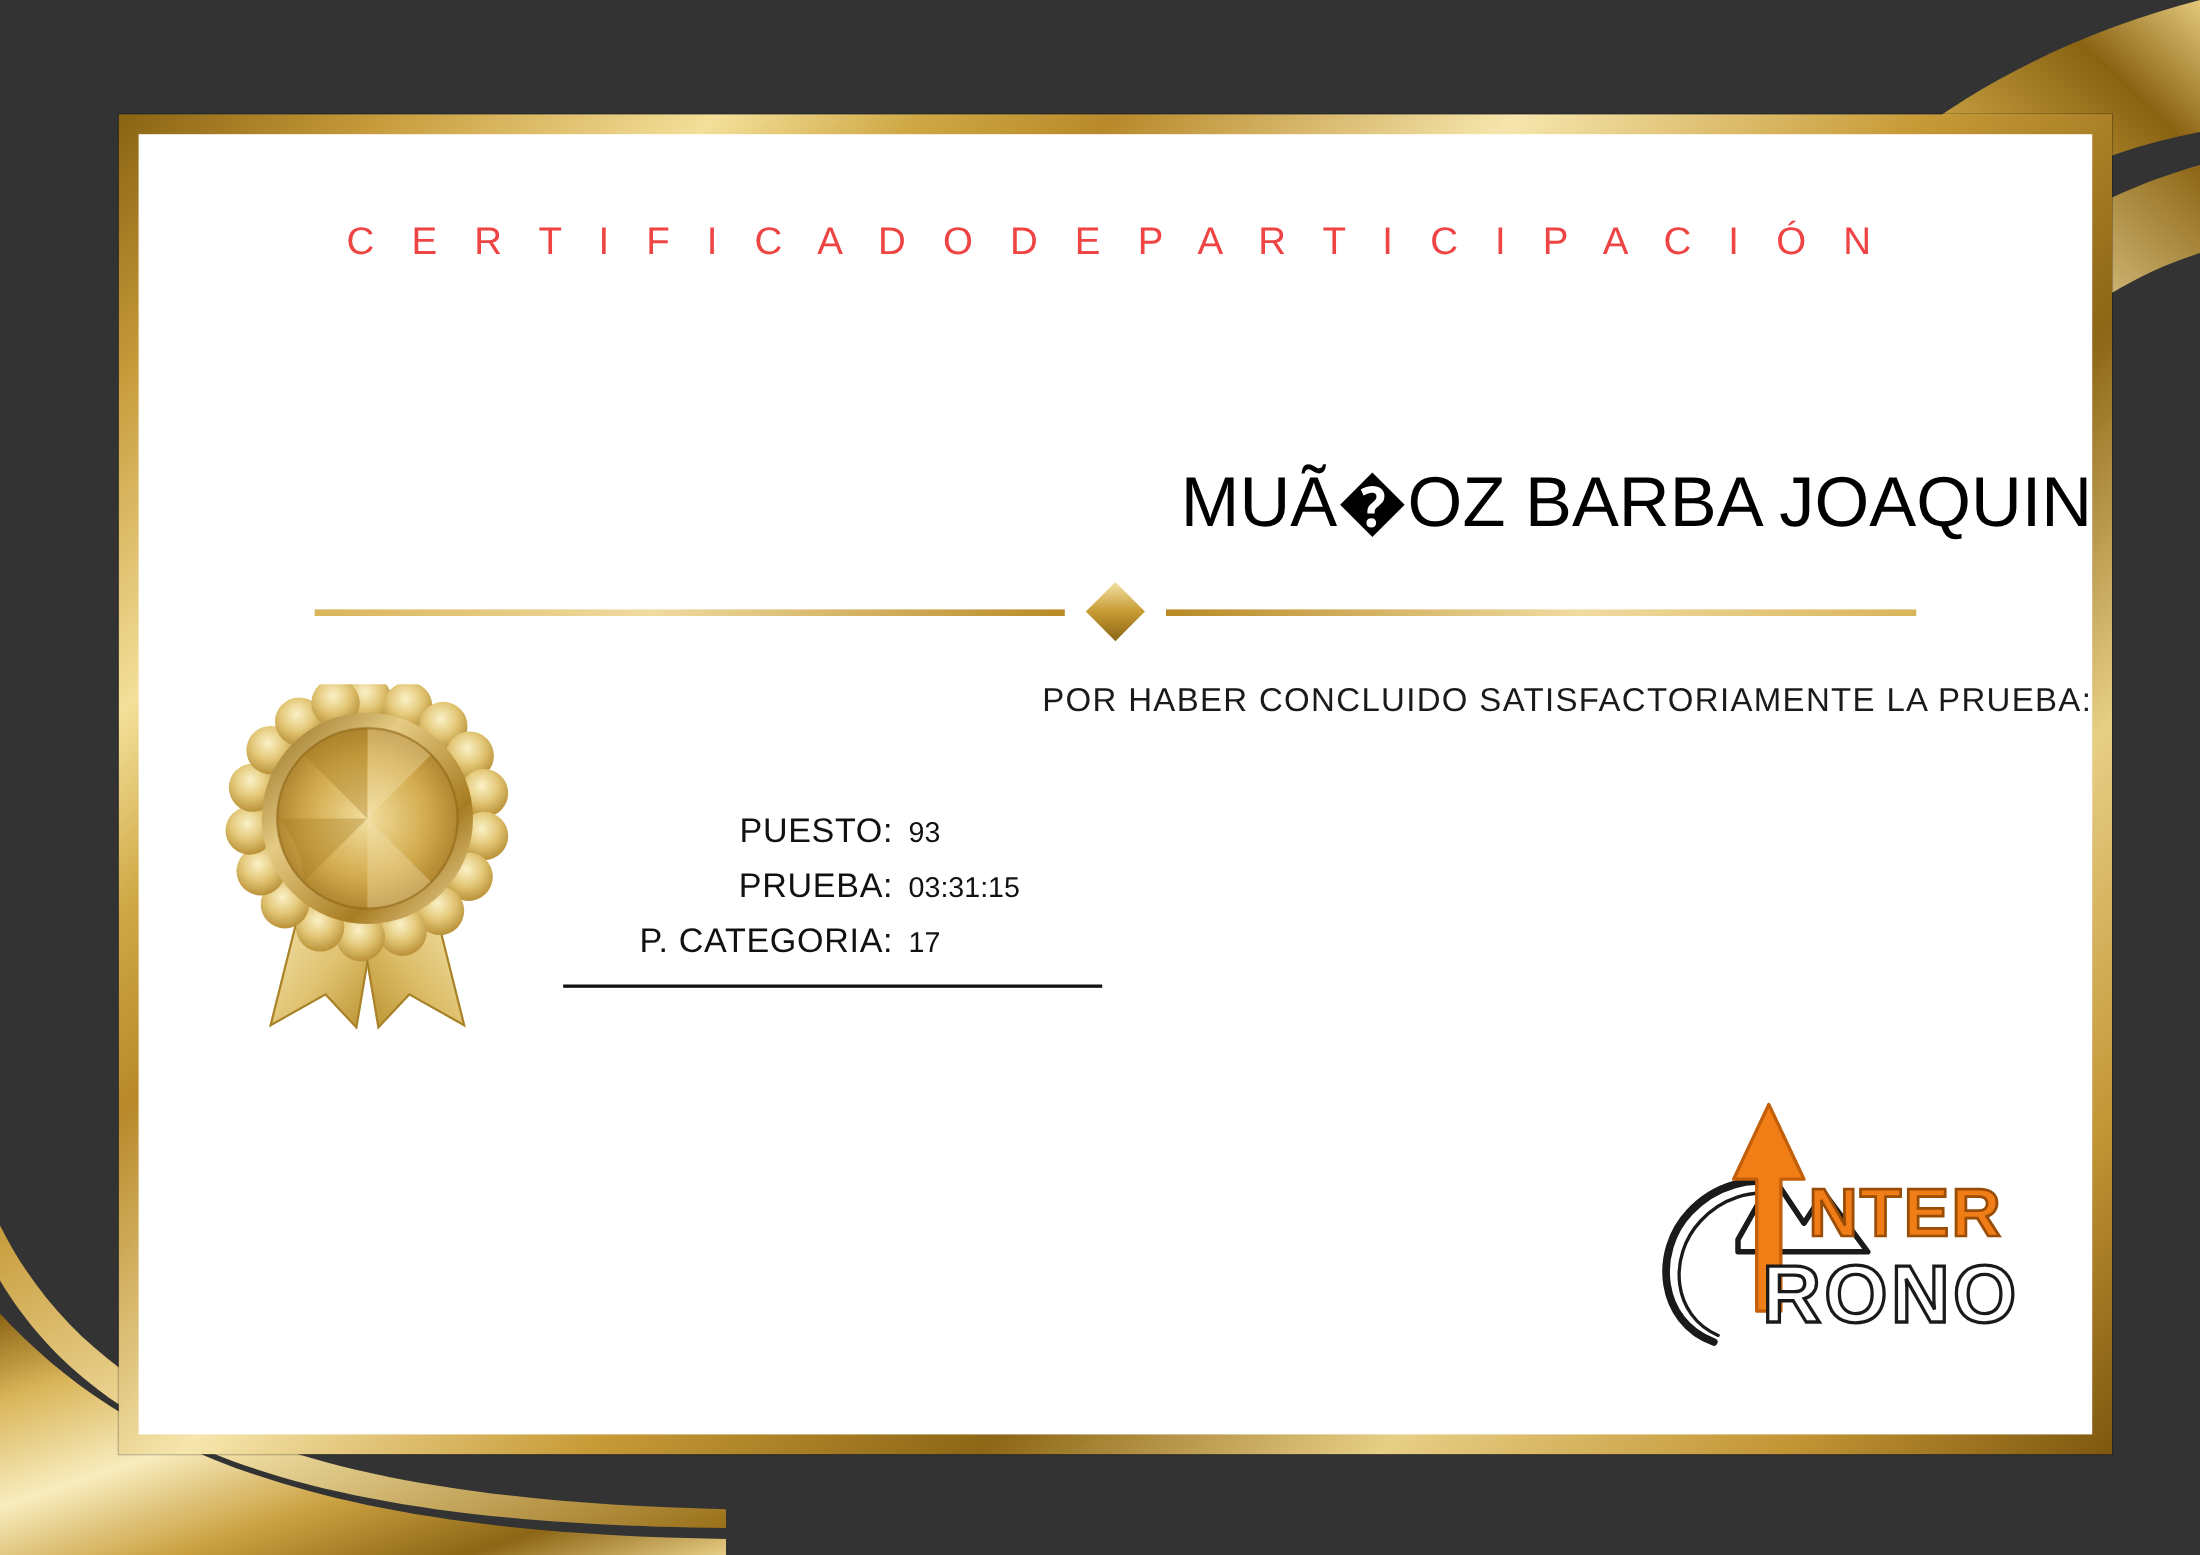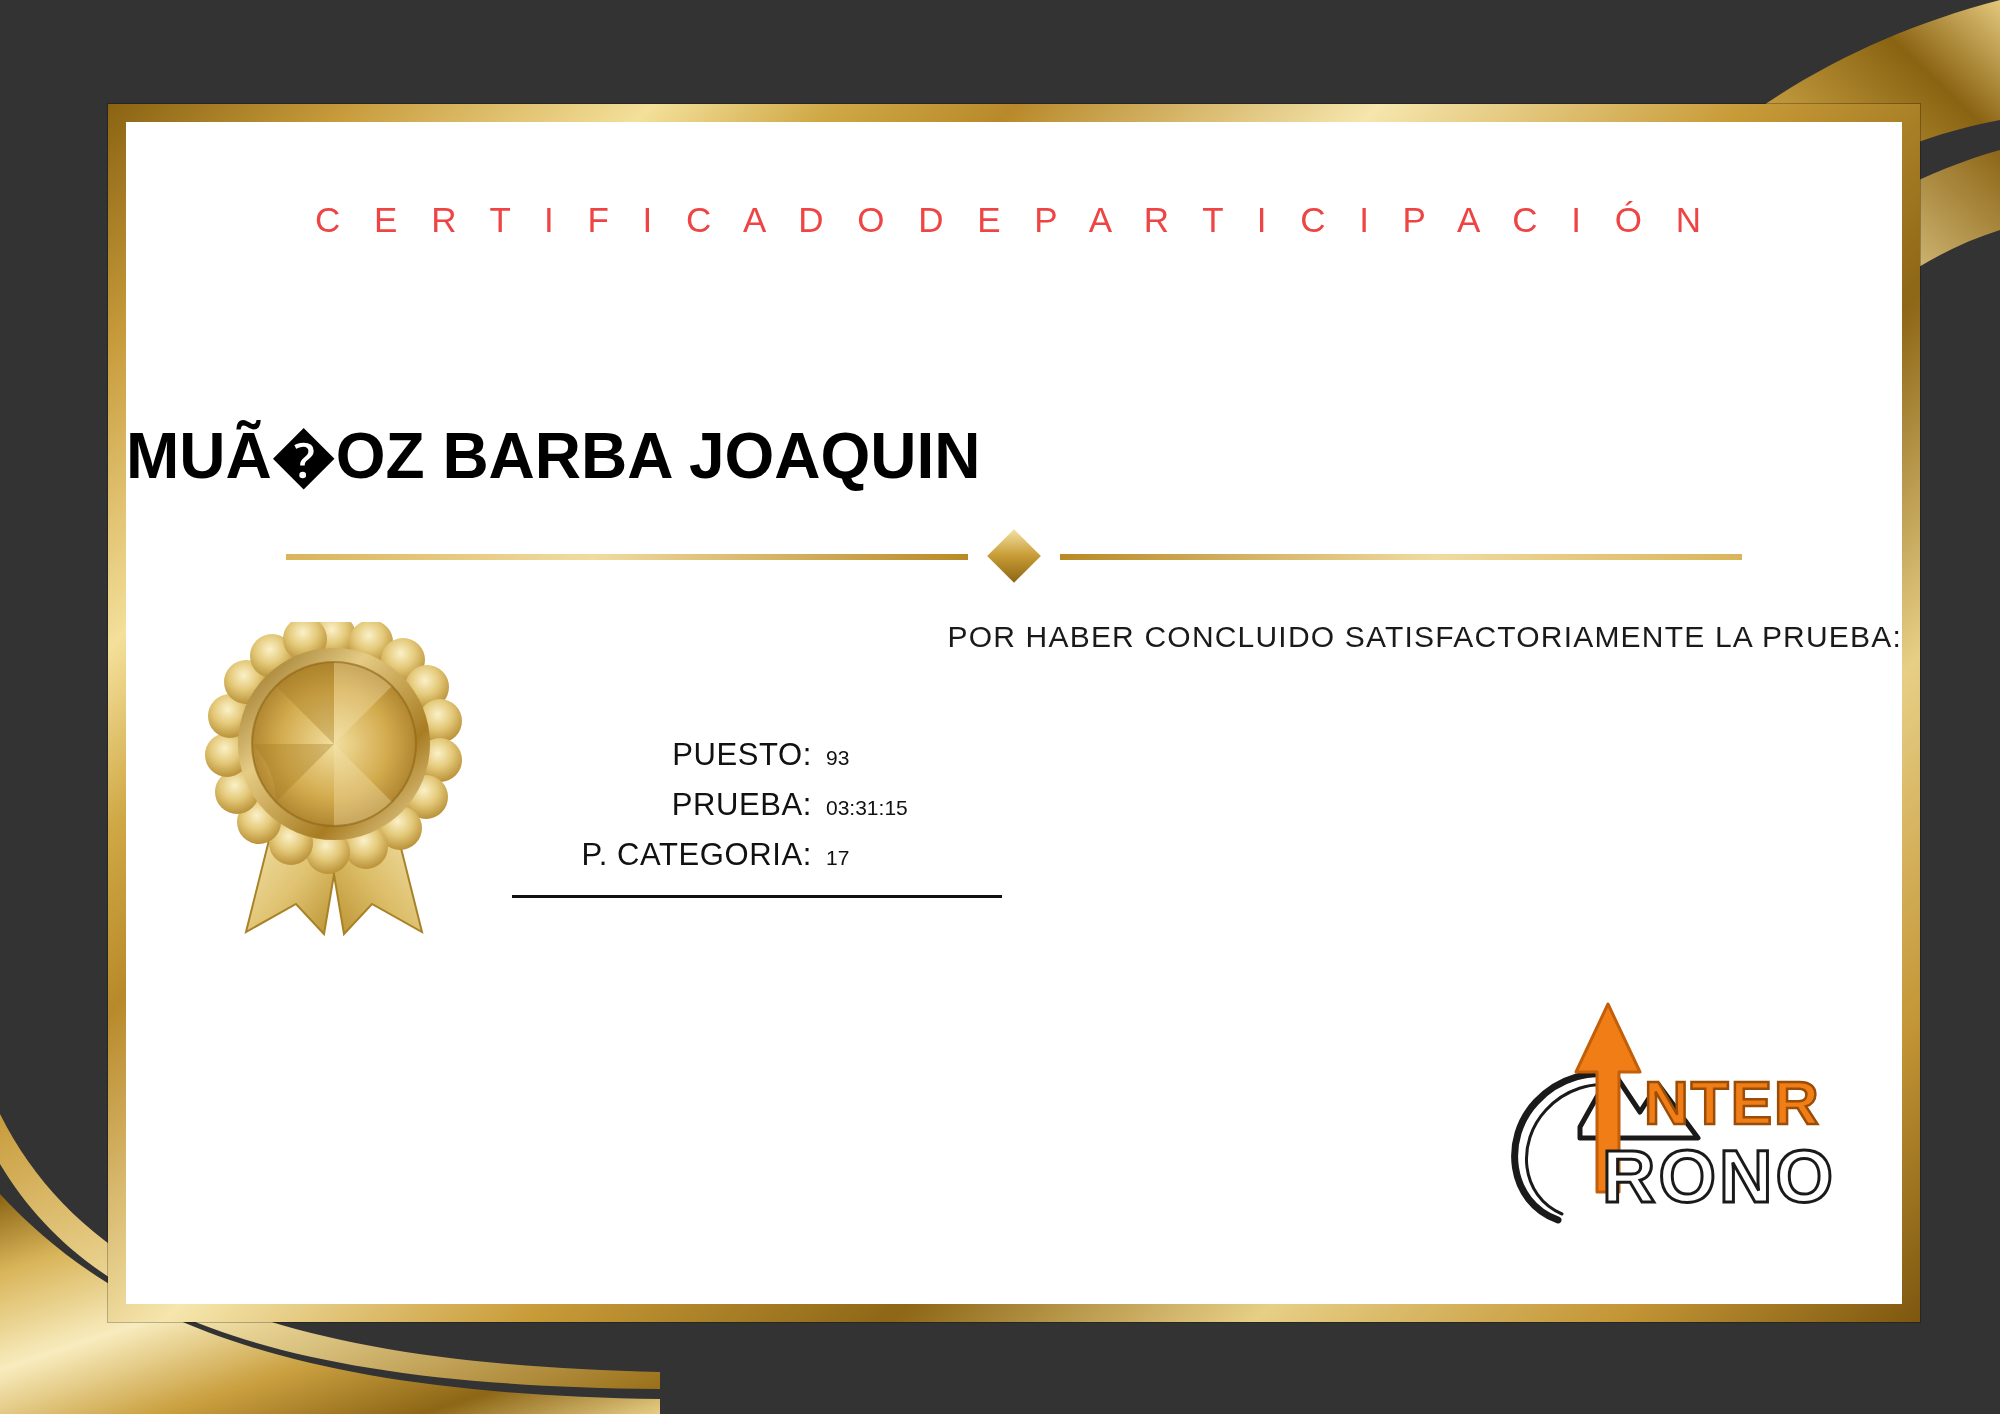--- a/index.html
+++ b/index.html
@@ -68,24 +68,24 @@
     letter-spacing: 12px;
     color: #ef4444;
     font-weight: 400;
   }
 
   .recipient {
     position: absolute;
     top: 288px;
     left: 0;
     right: 0;
-    text-align: left;
+    text-align: right;
     font-size: 64px;
     color: #000000;
-    font-weight: 700;
+    font-weight: 400;
     white-space: nowrap;
   }
 
   
   .divider {
     position: absolute;
     top: 415px;
     left: 160px;
     right: 160px;
     height: 40px;
@@ -142,21 +142,21 @@
     align-items: baseline;
     margin-bottom: 14px;
   }
   .result-label {
     width: 300px;
     text-align: right;
     padding-right: 14px;
     letter-spacing: .6px;
   }
   .result-value {
-    font-size: 21px;
+    font-size: 26px;
   }
   .results-rule {
     margin-top: 22px;
     margin-left: 0px;
     width: 490px;
     height: 3px;
     background: #111111;
   }
 
   

